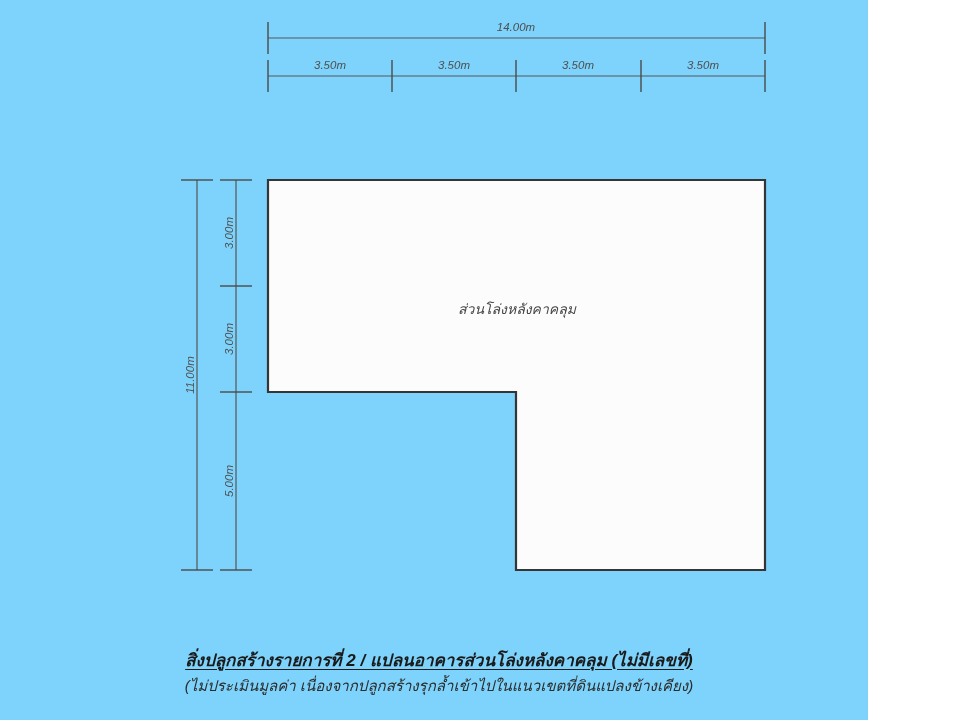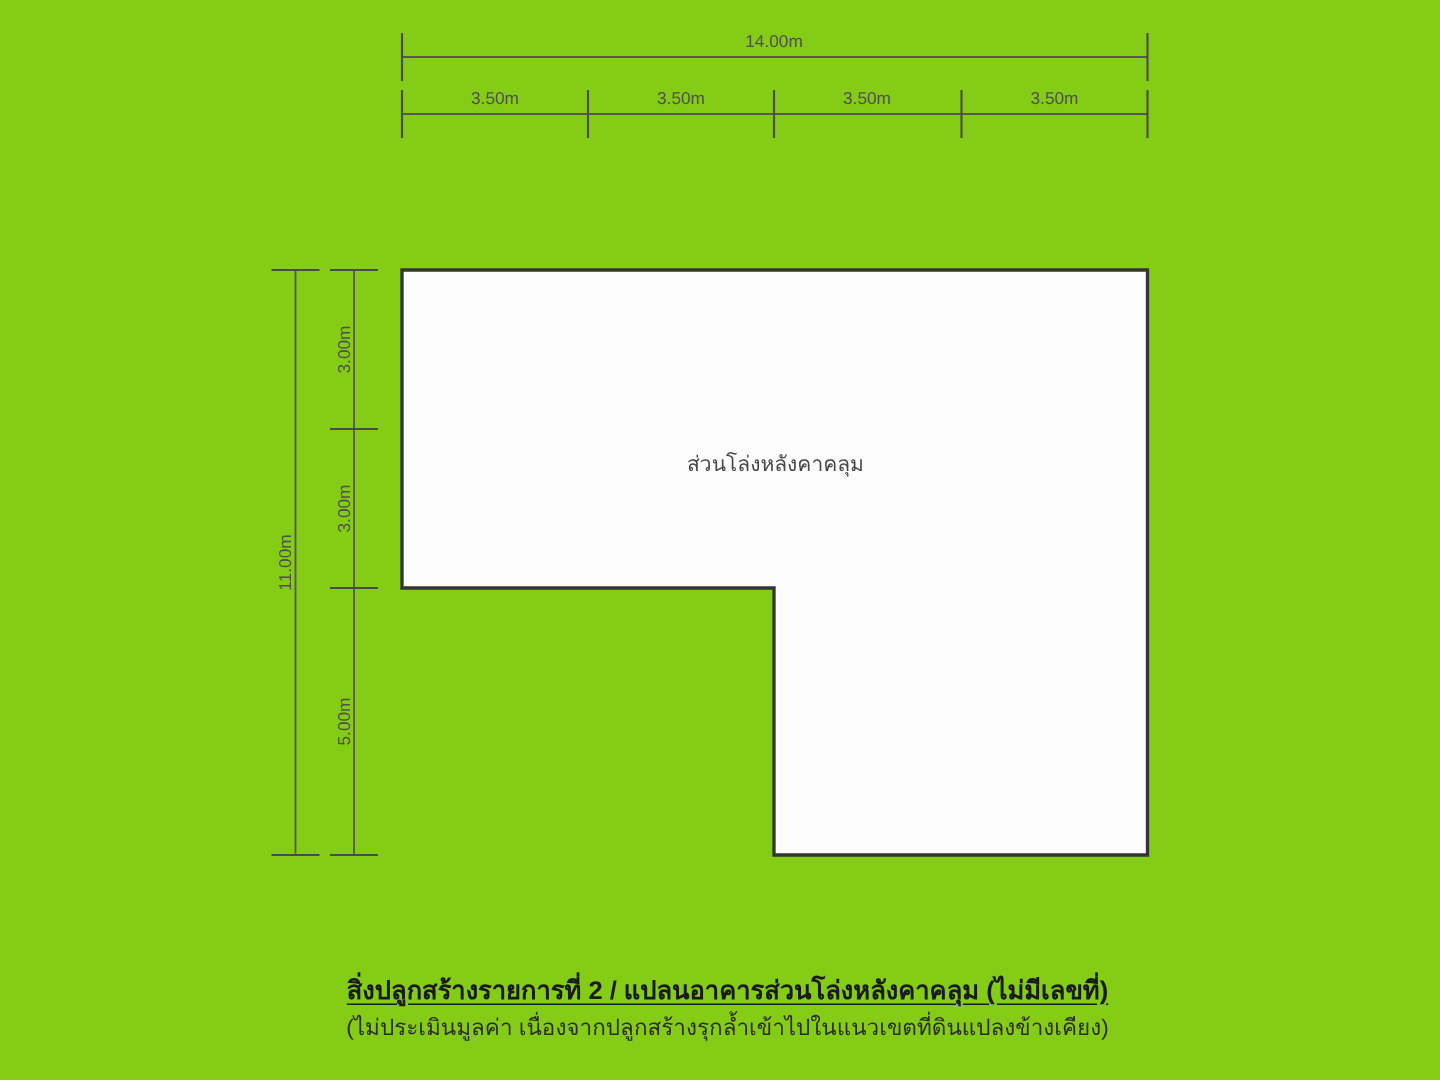--- a/index.html
+++ b/index.html
@@ -2,25 +2,26 @@
 <html><head>
 <meta charset="utf-8">
 <style>
   html, body {
     margin: 0;
     padding: 0;
     background: #ffffff;
   }
   .page {
     position: relative;
-    width: 960px;
+    width: 868px;
     height: 720px;
-    background: #84cc16;
+    background: #7dd3fc;
     font-family: "Liberation Sans", "DejaVu Sans", sans-serif;
     overflow: hidden;
+    font-style: italic;
   }
   svg.drawing {
     position: absolute;
     left: 0;
     top: 0;
   }
   .dim-line {
     stroke: #565656;
     stroke-width: 1.2;
     fill: none;

